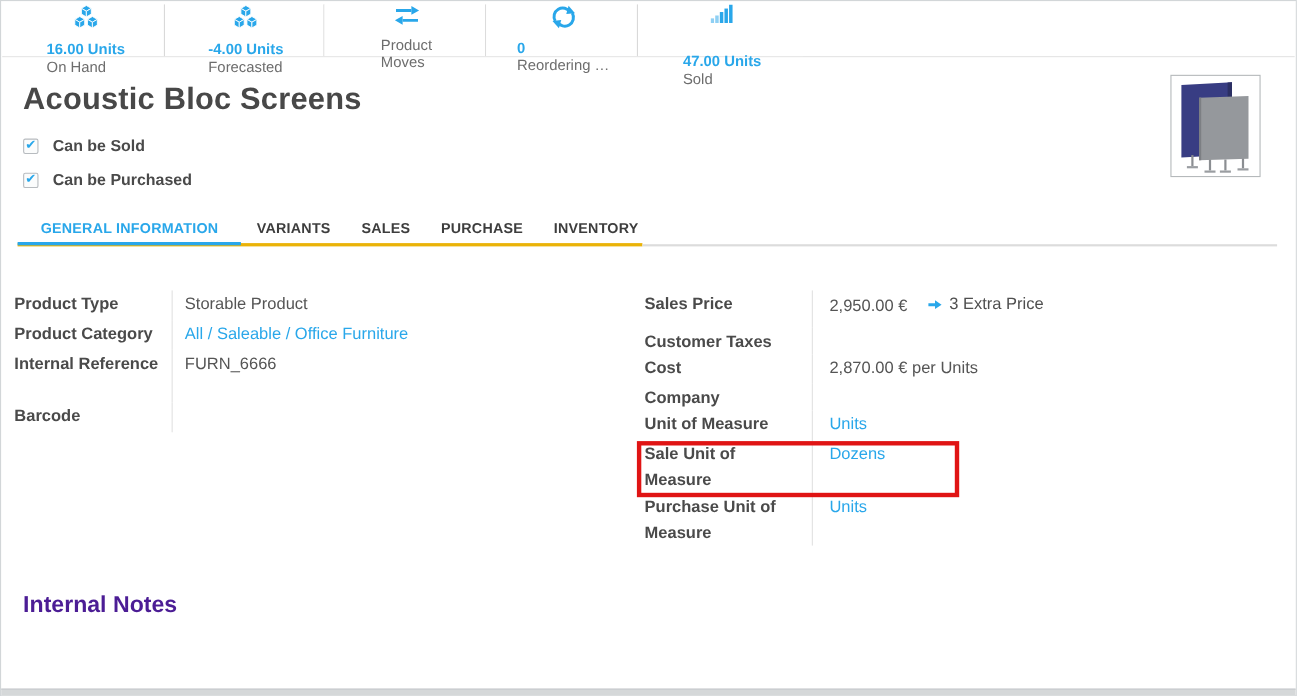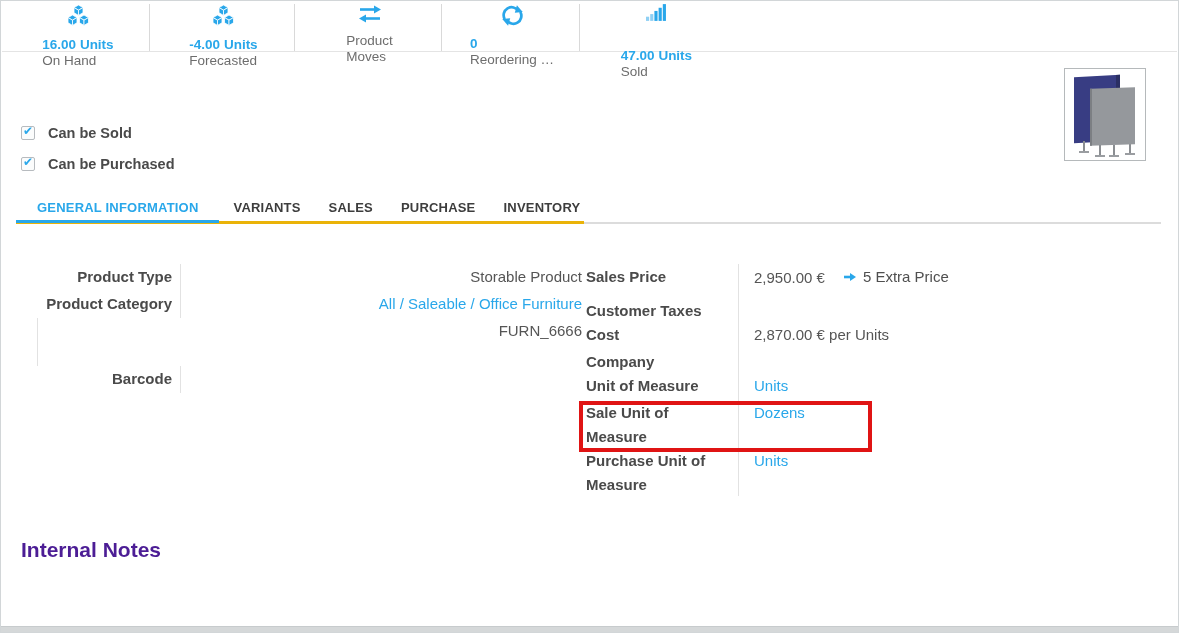--- a/index.html
+++ b/index.html
@@ -62,21 +62,21 @@
   .tab {
     font-size:13px; font-weight:bold; color:#3d3d3d; padding:0 14px 5px 14px;
     letter-spacing:.2px; cursor:pointer; white-space:nowrap;
   }
   .tab.active { color:#29a7ea; border-bottom:3px solid #29a7ea; margin-bottom:-3px; padding:0 21px 5px 21px; }
   .tabs-rest {
     position:absolute; left:583px; right:17px; bottom:0; height:2px; background:#dcdcdc;
   }
   
   .fcol { position:absolute; top:263px; }
-  .fcol.left { left:36px; width:545px;text-align:right; }
+  .fcol.left { left:12px; width:545px; }
   .fcol.right { left:585px; width:560px; }
   .frow { display:flex; }
   .flabel {
     font-size:15px; font-weight:bold; color:#4a4a4a; line-height:24px; padding-top:1px;
   }
   .fcol.left .flabel { width:143px; padding-right:8px; }
   .fcol.right .flabel { width:152px; padding-right:8px; }
   .fvalue {
     border-left:1px solid #e2e2e2; padding-left:11px; flex:1; font-size:15px;
     color:#555; line-height:24px; padding-top:1px;
@@ -188,20 +188,21 @@
         <rect x="12" y="3.5" width="3" height="12.5" fill="#29a7ea"></rect>
         <rect x="16" y="0" width="3" height="16" fill="#29a7ea"></rect>
       </svg>
       <div class="stat-text">
         <div class="stat-value">47.00 Units</div>
         <div class="stat-label">Sold</div>
       </div>
     </div>
   </div>
 
+  <h1 class="page-title">Acoustic Bloc Screens</h1>
 
   <div class="chk-row r1">
     <div class="chk-box">
         <span class="tick">✔</span>
       </div>
     <span class="chk-label">Can be Sold</span>
   </div>
   <div class="chk-row r2">
     <div class="chk-box">
         <span class="tick">✔</span>
@@ -236,38 +237,39 @@
   <div class="fcol left">
     <div class="frow" style="height:27px">
       <div class="flabel">Product Type</div>
       <div class="fvalue">Storable Product</div>
     </div>
     <div class="frow" style="height:27px">
       <div class="flabel">Product Category</div>
       <div class="fvalue"><span class="link">All / Saleable / Office Furniture</span></div>
     </div>
     <div class="frow" style="height:48px">
+      <div class="flabel">Internal Reference</div>
       <div class="fvalue">FURN_6666</div>
     </div>
     <div class="frow" style="height:27px">
       <div class="flabel">Barcode</div>
       <div class="fvalue"></div>
     </div>
   </div>
 
   <div class="fcol right">
     <div class="frow" style="height:34px">
       <div class="flabel">Sales Price</div>
       <div class="fvalue">
         <span>2,950.00 €</span><span class="inline-extra">
             <svg width="14" height="12" viewBox="0 0 14 12">
               <path d="M1,6 H7" stroke="#29a7ea" stroke-width="2.6" fill="none"></path>
               <polygon points="7,2 13,6 7,10" fill="#29a7ea"></polygon>
             </svg>
-            <span class="xlabel">5 Extra Price</span>
+            <span class="xlabel">3 Extra Price</span>
           </span>
       </div>
     </div>
     <div class="frow" style="height:24px">
       <div class="flabel">Customer Taxes</div>
       <div class="fvalue"></div>
     </div>
     <div class="frow" style="height:27px">
       <div class="flabel">Cost</div>
       <div class="fvalue"><span>2,870.00 €</span> <span>per Units</span></div>

